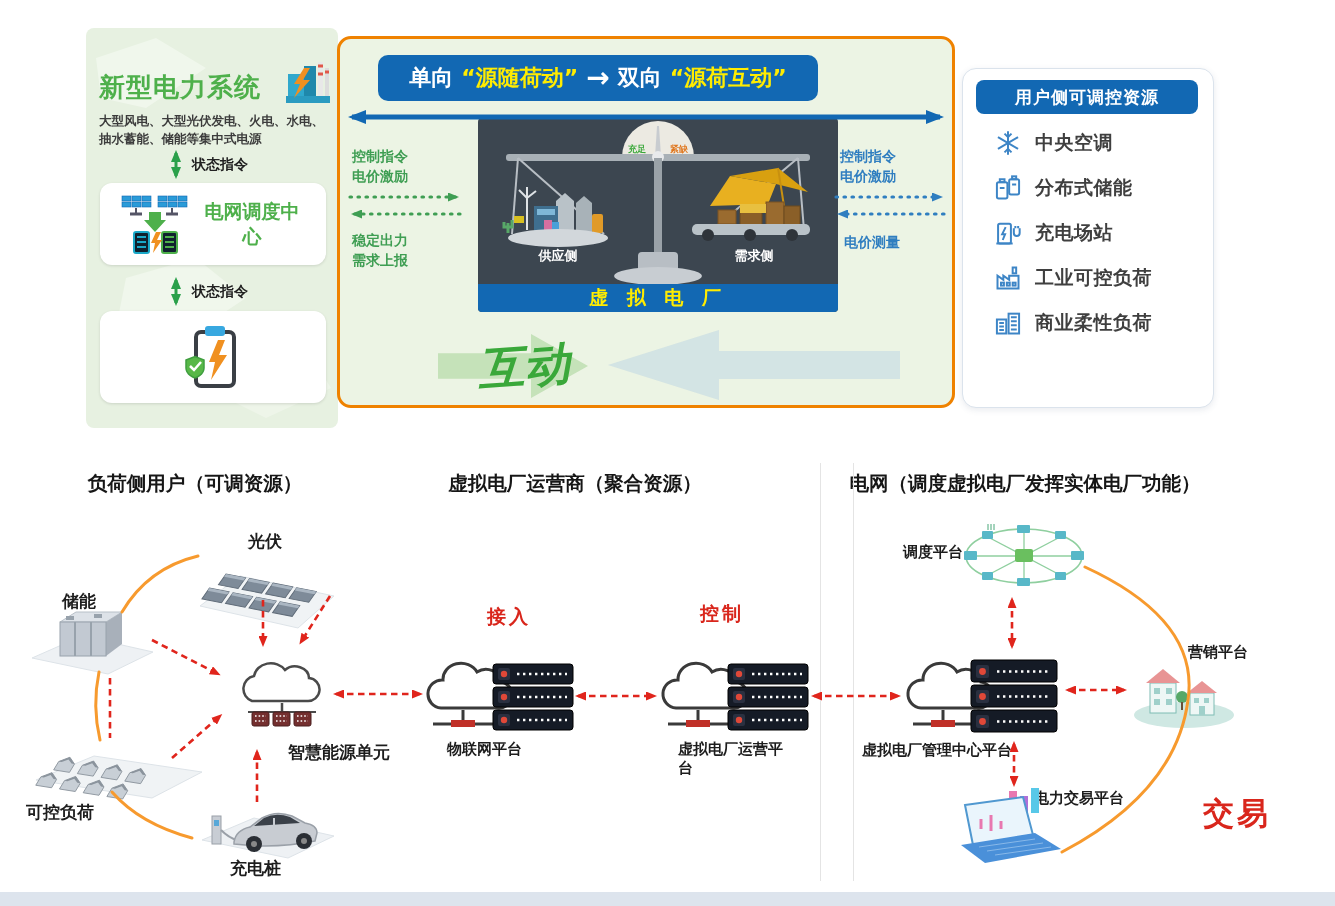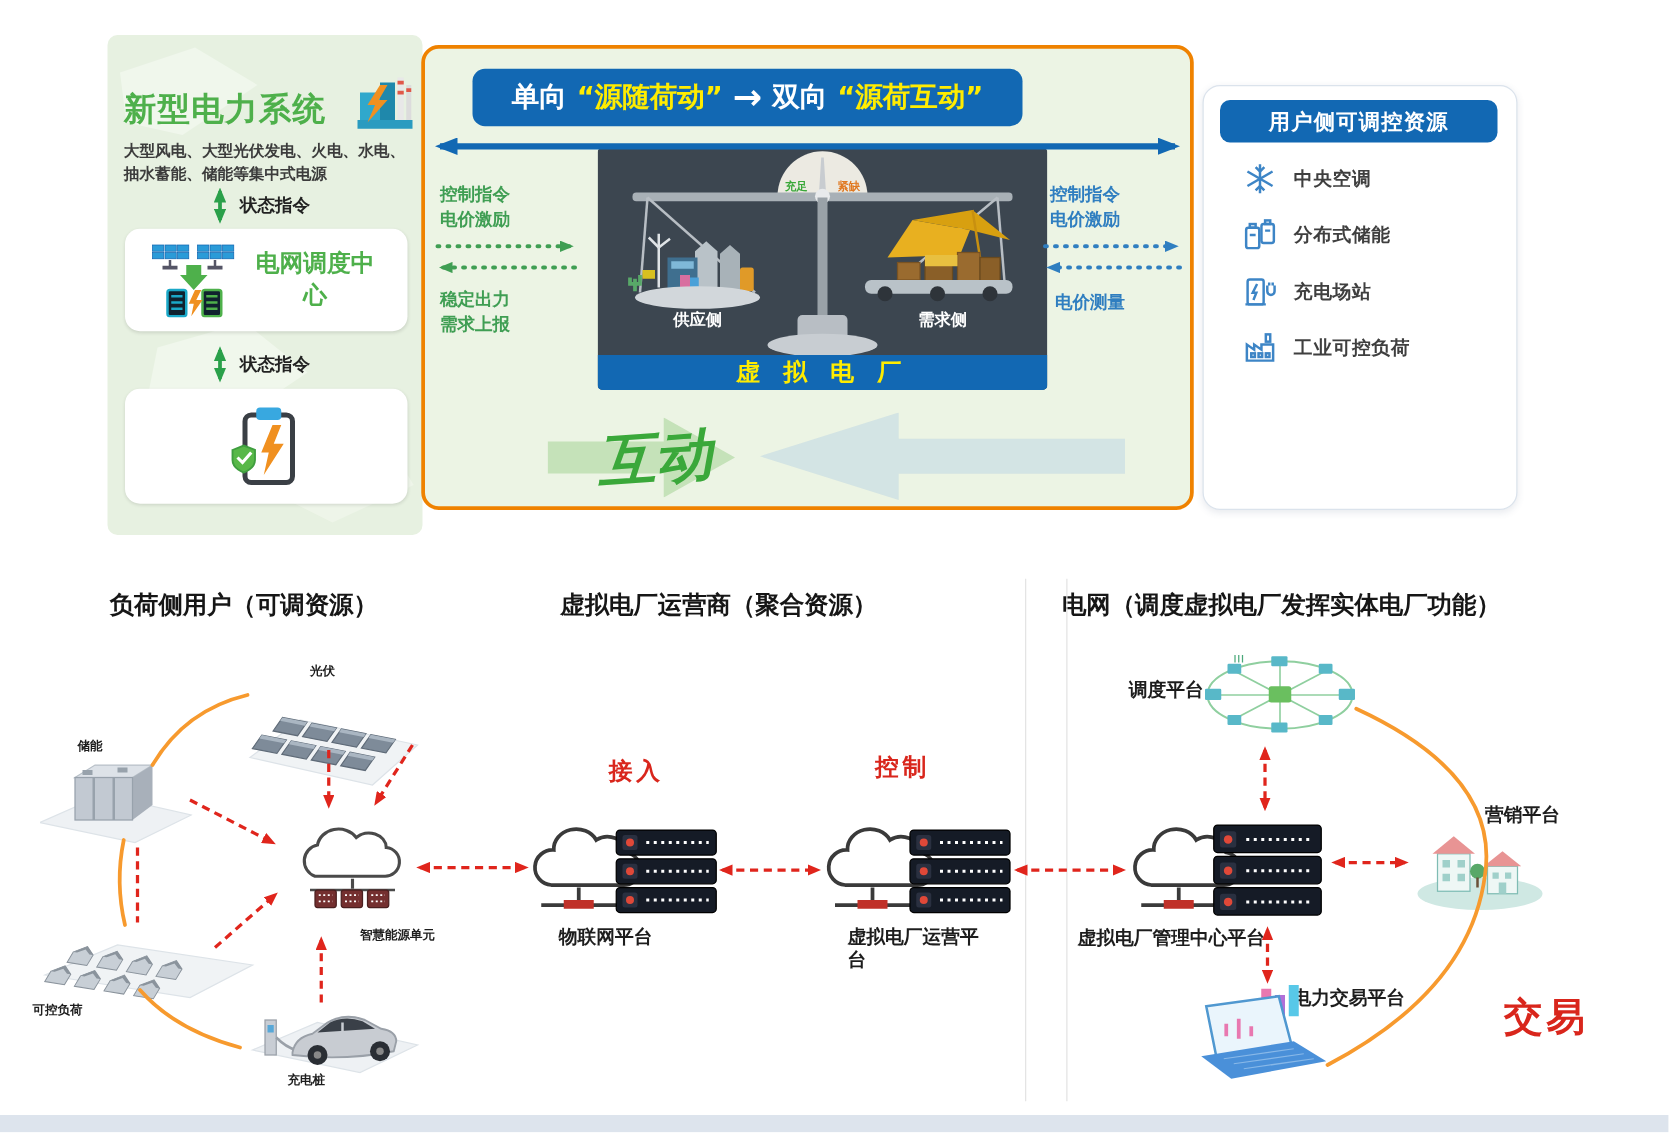--- a/index.html
+++ b/index.html
@@ -21,26 +21,26 @@
   .g{color:#3f9e53;} .b{color:#2f7ec0;}
   .scale-wrap{left:478px;top:118px;width:360px;height:194px;border-radius:4px;overflow:hidden;}
   .word{font-size:46px;font-weight:700;font-style:italic;}
   .arrow-shape{opacity:.5;}
   .ar-right{left:438px;top:334px;width:150px;height:64px;background:#9ed08e;clip-path:polygon(0 30%,62% 30%,62% 0,100% 50%,62% 100%,62% 70%,0 70%);}
   .ar-left{left:608px;top:330px;width:292px;height:70px;background:#b9d4e4;clip-path:polygon(100% 30%,38% 30%,38% 0,0 50%,38% 100%,38% 70%,100% 70%);}
   
   .rcard{left:962px;top:68px;width:250px;height:338px;background:#fff;border:1px solid #dbe3ec;border-radius:14px;box-shadow:0 2px 6px rgba(70,90,120,.12);}
   .rcard-head{left:976px;top:80px;width:222px;height:34px;background:var(--blue,#1268b3);border-radius:8px;display:flex;align-items:center;justify-content:center;color:#fff;font-size:17px;font-weight:700;letter-spacing:1px;}
   .ritem{left:994px;width:210px;height:32px;display:flex;align-items:center;gap:13px;}
-  .ritem .lbl{font-size:15px;font-weight:600;color:#3f3f3f;letter-spacing:.5px;}
+  .ritem .lbl{font-size:19px;font-weight:600;color:#3f3f3f;letter-spacing:.5px;}
   .ricon{width:28px;height:28px;flex:0 0 28px;}
   
   .bhead{font-size:19.5px;font-weight:700;color:#161616;text-align:center;}
   .divline{width:1px;background:#e4e4e4;top:463px;height:418px;}
-  .node-lbl{font-size:10px;font-weight:700;color:#1d1d1d;}
+  .node-lbl{font-size:17px;font-weight:700;color:#1d1d1d;}
   .plat-lbl{font-size:15px;font-weight:700;color:#1d1d1d;line-height:19px;}
   .redword{font-size:19px;font-weight:700;color:var(--red,#d9261c);letter-spacing:3px;}
   .footer-strip{left:0;top:892px;width:1335px;height:14px;background:#dde4ed;}
   .overlay{left:0;top:0;width:1335px;height:906px;pointer-events:none;}
 </style>
 </head>
 <body>
 
 <div class="stage">
 
@@ -232,20 +232,28 @@
   </div>
   <div class="abs ritem" style="top:262px">
     <svg class="ricon" viewBox="0 0 24 24" fill="none" stroke="#3d85c6" stroke-width="1.7">
       <path d="M3,21 V10 l5,3.5 V10 l5,3.5 V10 h8 v11 z"></path>
       <rect x="16" y="3" width="3" height="5"></rect>
       <rect x="6" y="16" width="2.5" height="2.5"></rect>
         <rect x="11" y="16" width="2.5" height="2.5"></rect>
         <rect x="16" y="16" width="2.5" height="2.5"></rect>
     </svg>
     <div class="lbl">工业可控负荷</div>
+  </div>
+  <div class="abs ritem" style="top:307px">
+    <svg class="ricon" viewBox="0 0 24 24" fill="none" stroke="#3d85c6" stroke-width="1.7">
+      <rect x="2.5" y="9" width="8" height="12"></rect>
+        <rect x="12.5" y="4" width="9" height="17"></rect>
+      <path d="M4.5,12 h4 M4.5,15 h4 M4.5,18 h4 M14.5,7 h5 M14.5,10.5 h5 M14.5,14 h5 M14.5,17.5 h5"></path>
+    </svg>
+    <div class="lbl">商业柔性负荷</div>
   </div>
 
   <div class="abs bhead" style="left:80px;top:470px;width:230px">负荷侧用户（可调资源）</div>
   <div class="abs bhead" style="left:385px;top:470px;width:380px">虚拟电厂运营商（聚合资源）</div>
   <div class="abs bhead" style="left:845px;top:470px;width:360px">电网（调度虚拟电厂发挥实体电厂功能）</div>
   <div class="abs divline" style="left:820px"></div>
   <div class="abs divline" style="left:853px"></div>
 
   <div class="abs node-lbl" style="left:62px;top:590px">储能</div>
   <div class="abs node-lbl" style="left:248px;top:530px">光伏</div>

